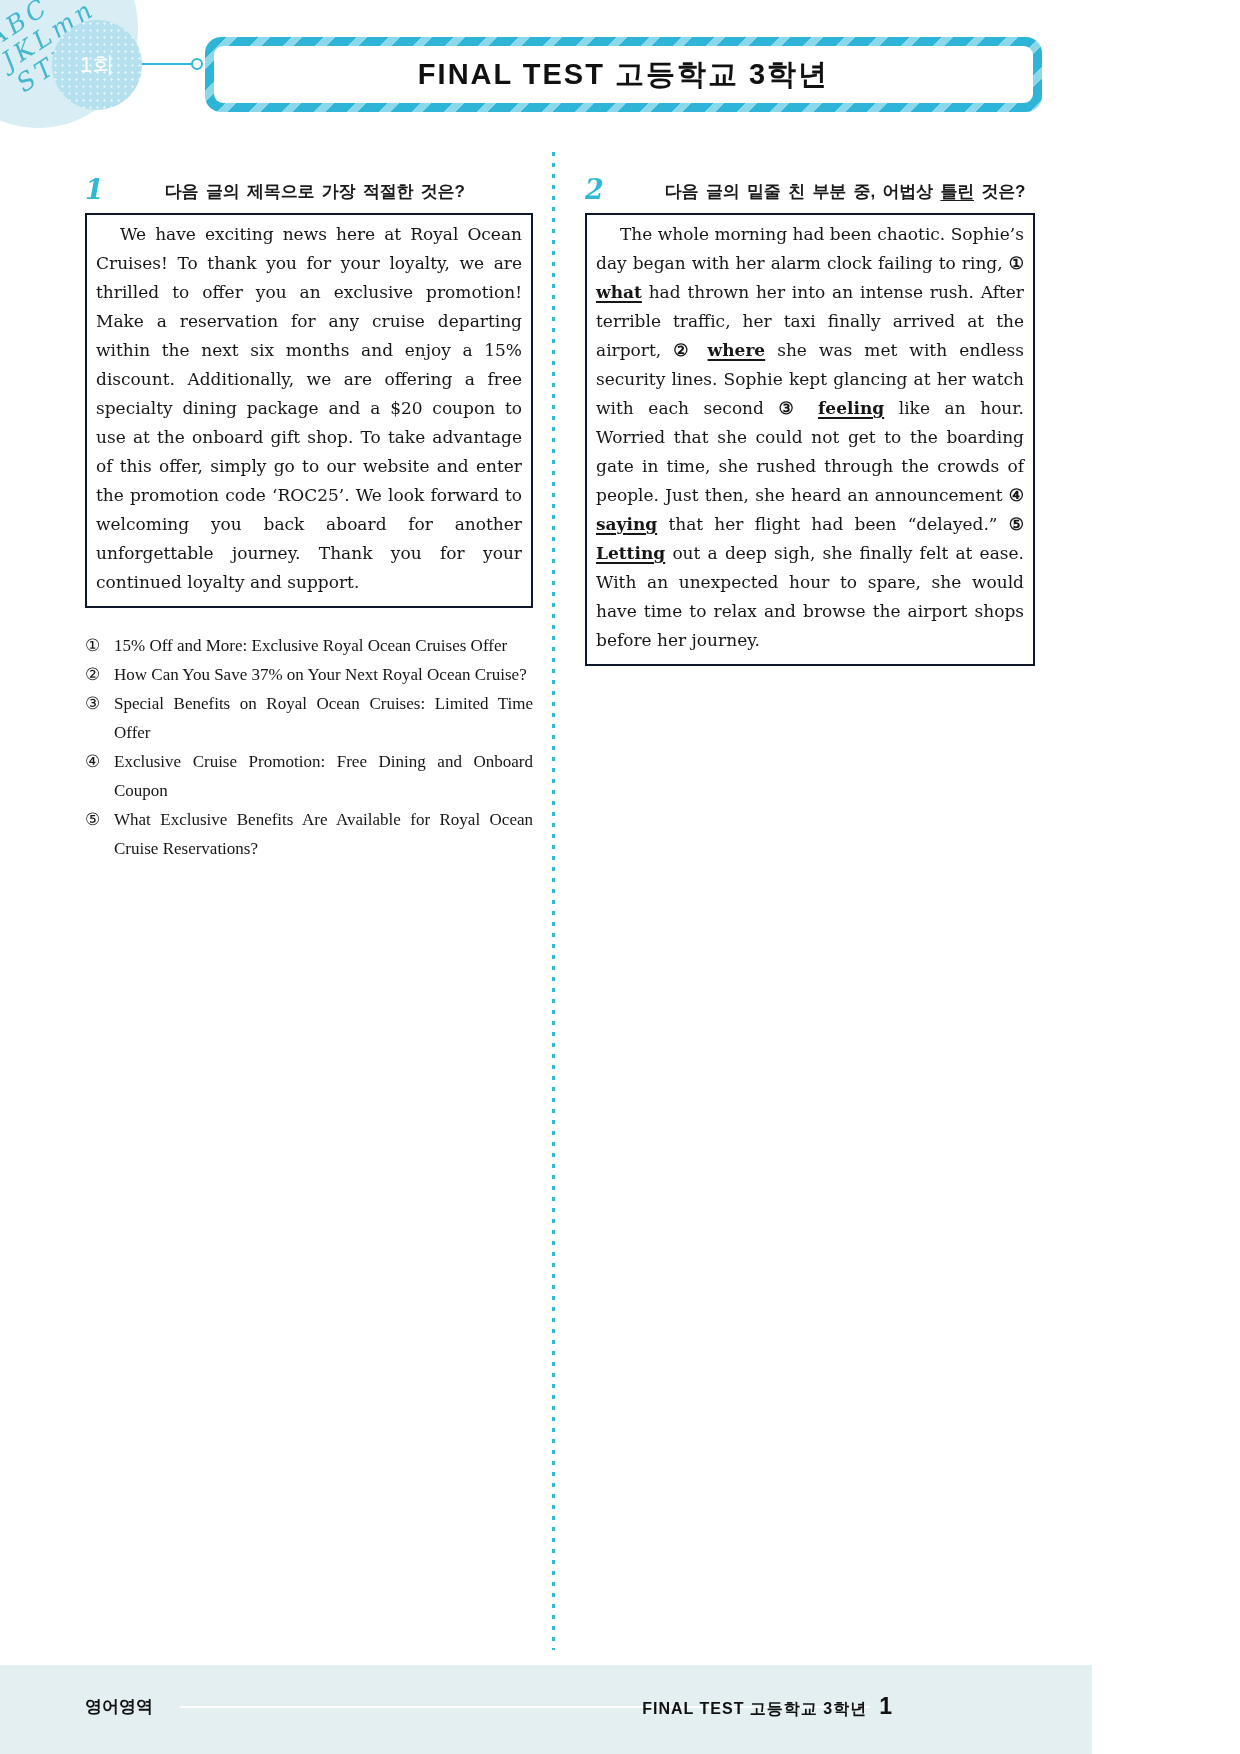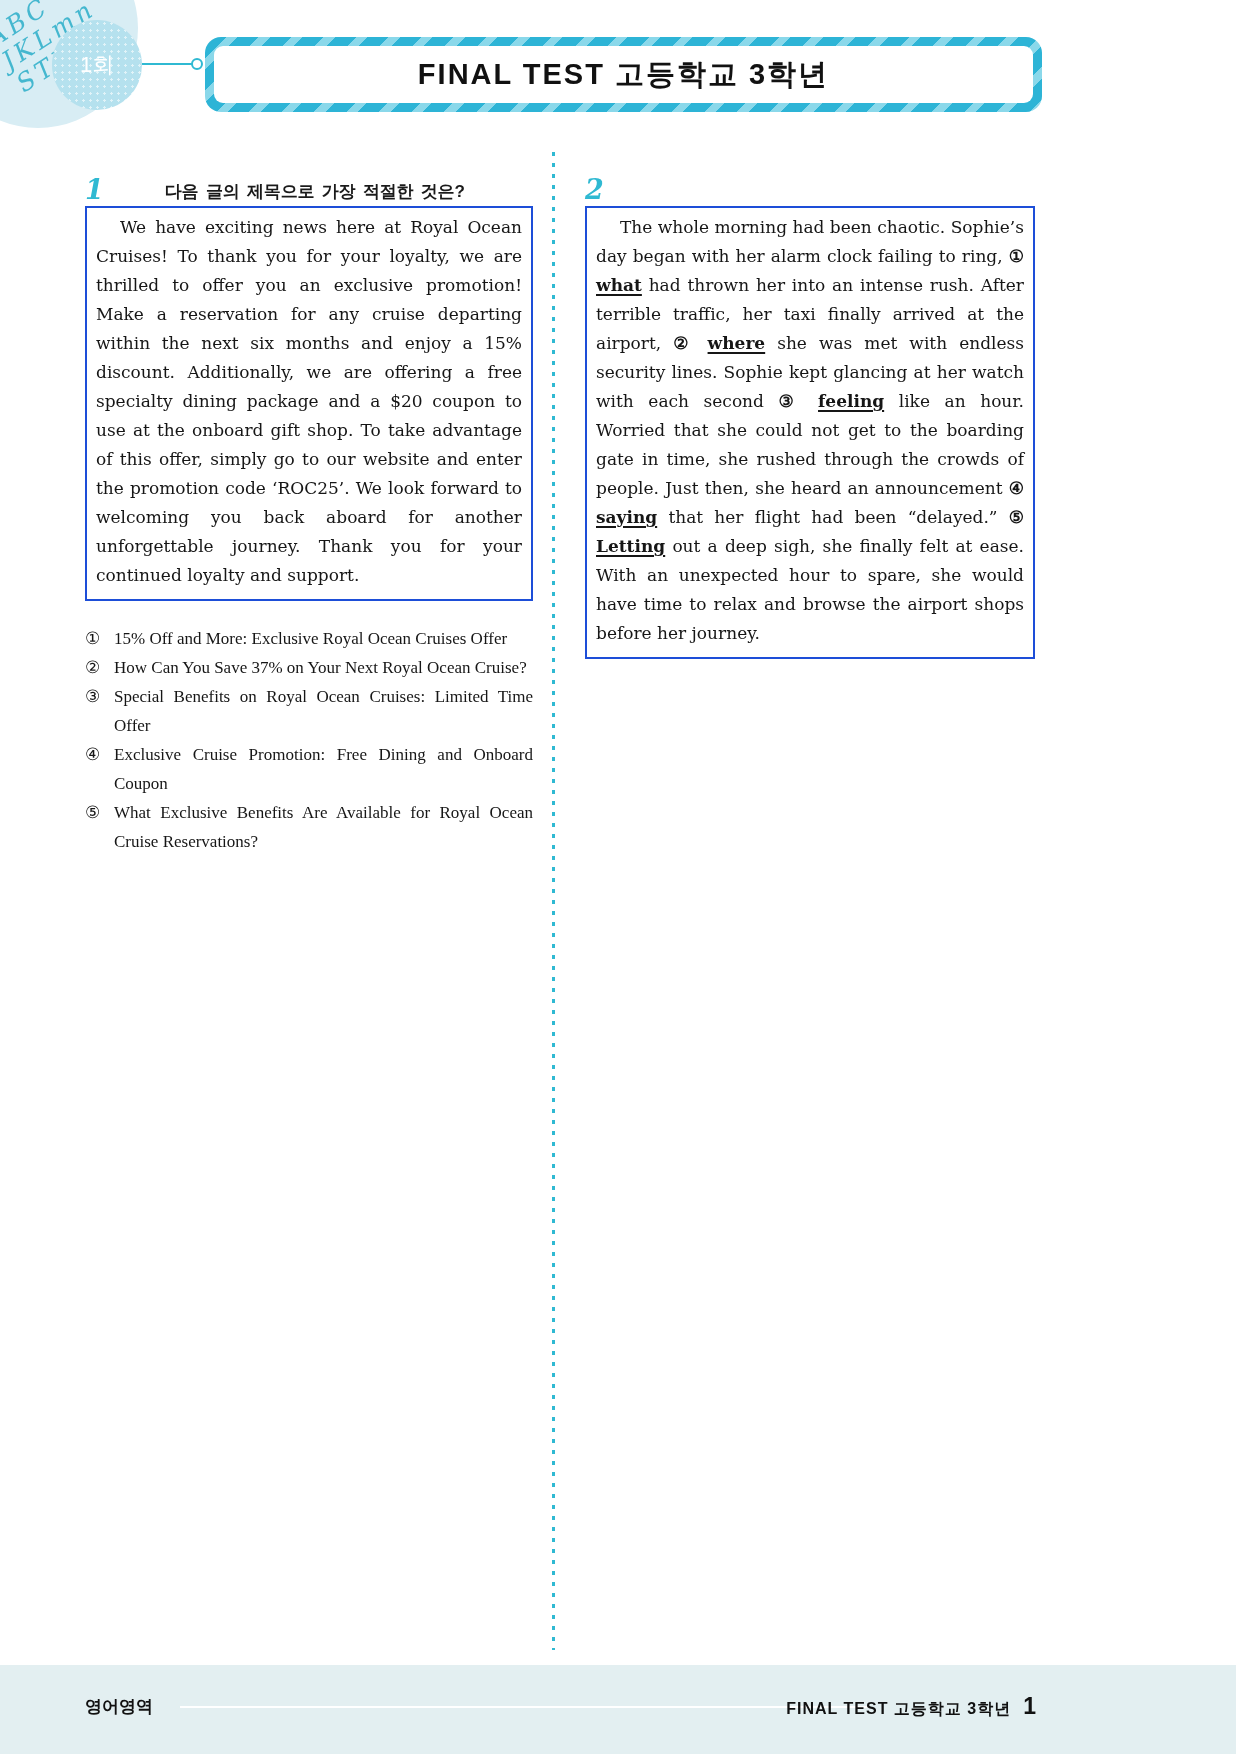--- a/index.html
+++ b/index.html
@@ -42,34 +42,34 @@
   .col{position:absolute;top:176px;}
   .col-left{left:85px;width:448px;}
   .col-right{left:585px;width:450px;}
   .q-head{display:flex;align-items:flex-start;}
   .q-num{
     color:#2fb9d2;font-family:"DejaVu Serif",serif;font-style:italic;font-weight:bold;
     font-size:27px;line-height:28px;margin-right:13px;flex:0 0 auto;
   }
   .q-prompt{font-weight:bold;font-size:17px;line-height:23px;word-spacing:3px;padding-top:4px;letter-spacing:-0.2px;margin-left:48px;}
   .u{text-decoration:underline;text-underline-offset:3px;}
-  .passage-box{border:2px solid #1d4ed8;padding:5px 9px 9px;margin-top:2px;box-sizing:border-box;}
+  .passage-box{border:2px solid #0f172a;padding:5px 9px 9px;margin-top:9px;box-sizing:border-box;}
   .passage{
     font-family:"DejaVu Serif",serif;font-size:17px;line-height:29px;
     text-align:justify;margin:0;color:#161616;
   }
   .passage.indent{text-indent:24px;}
   .marker{font-weight:bold;}
   .answer{font-weight:bold;text-decoration:underline;text-underline-offset:3px;text-decoration-thickness:1.5px;}
   .options{margin-top:23px;font-family:"DejaVu Serif",serif;font-size:17px;line-height:29px;color:#161616;}
   .option{display:flex;}
   .opt-num{flex:0 0 29px;}
   .opt-text{flex:1;text-align:justify;font-family:Liberation Serif, serif;}
   
-  .footer{position:absolute;left:0;top:1665px;width:1236px;height:89px;background:#e3eff1;}
+  .footer{position:absolute;left:0;top:1665px;width:1092px;height:89px;background:#e3eff1;}
   .footer-line{position:absolute;left:180px;top:41px;width:690px;height:2px;background:#ffffff;}
   .footer-left{position:absolute;left:85px;top:30px;font-weight:bold;font-size:17px;color:#111;}
   .footer-right{position:absolute;right:200px;top:28px;display:flex;align-items:baseline;font-weight:bold;color:#111;}
   .footer-right .ft-title{font-size:16px;letter-spacing:1px;}
   .footer-right .page-num{font-size:23px;margin-left:12px;}
 </style>
 </head>
 <body>
 
 <div class="deco-circle-big"></div>
@@ -115,20 +115,21 @@
     <div class="option">
         <span class="opt-num">⑤</span>
         <span class="opt-text">What Exclusive Benefits Are Available for Royal Ocean Cruise Reservations?</span>
       </div>
   </div>
 </div>
 
 <div class="col col-right">
   <div class="q-head">
     <span class="q-num">2</span>
+    <span class="q-prompt"><span>다음 글의 밑줄 친 부분 중, 어법상 </span><span class="u">틀린</span><span> 것은?</span></span>
   </div>
   <div class="passage-box">
     <p class="passage indent"><span>The whole morning had been chaotic. Sophie’s day began with her alarm clock failing to ring, </span><span class="marker">① </span><span class="answer">what</span><span> had thrown her into an intense rush. After terrible traffic, her taxi finally arrived at the airport, </span><span class="marker">② </span><span class="answer">where</span><span> she was met with endless security lines. Sophie kept glancing at her watch with each second </span><span class="marker">③ </span><span class="answer">feeling</span><span> like an hour. Worried that she could not get to the boarding gate in time, she rushed through the crowds of people. Just then, she heard an announcement </span><span class="marker">④ </span><span class="answer">saying</span><span> that her flight had been “delayed.” </span><span class="marker">⑤ </span><span class="answer">Letting</span><span> out a deep sigh, she finally felt at ease. With an unexpected hour to spare, she would have time to relax and browse the airport shops before her journey.</span></p>
   </div>
 </div>
 
 <div class="footer">
   <div class="footer-line"></div>
   <div class="footer-left">영어영역</div>
   <div class="footer-right">

